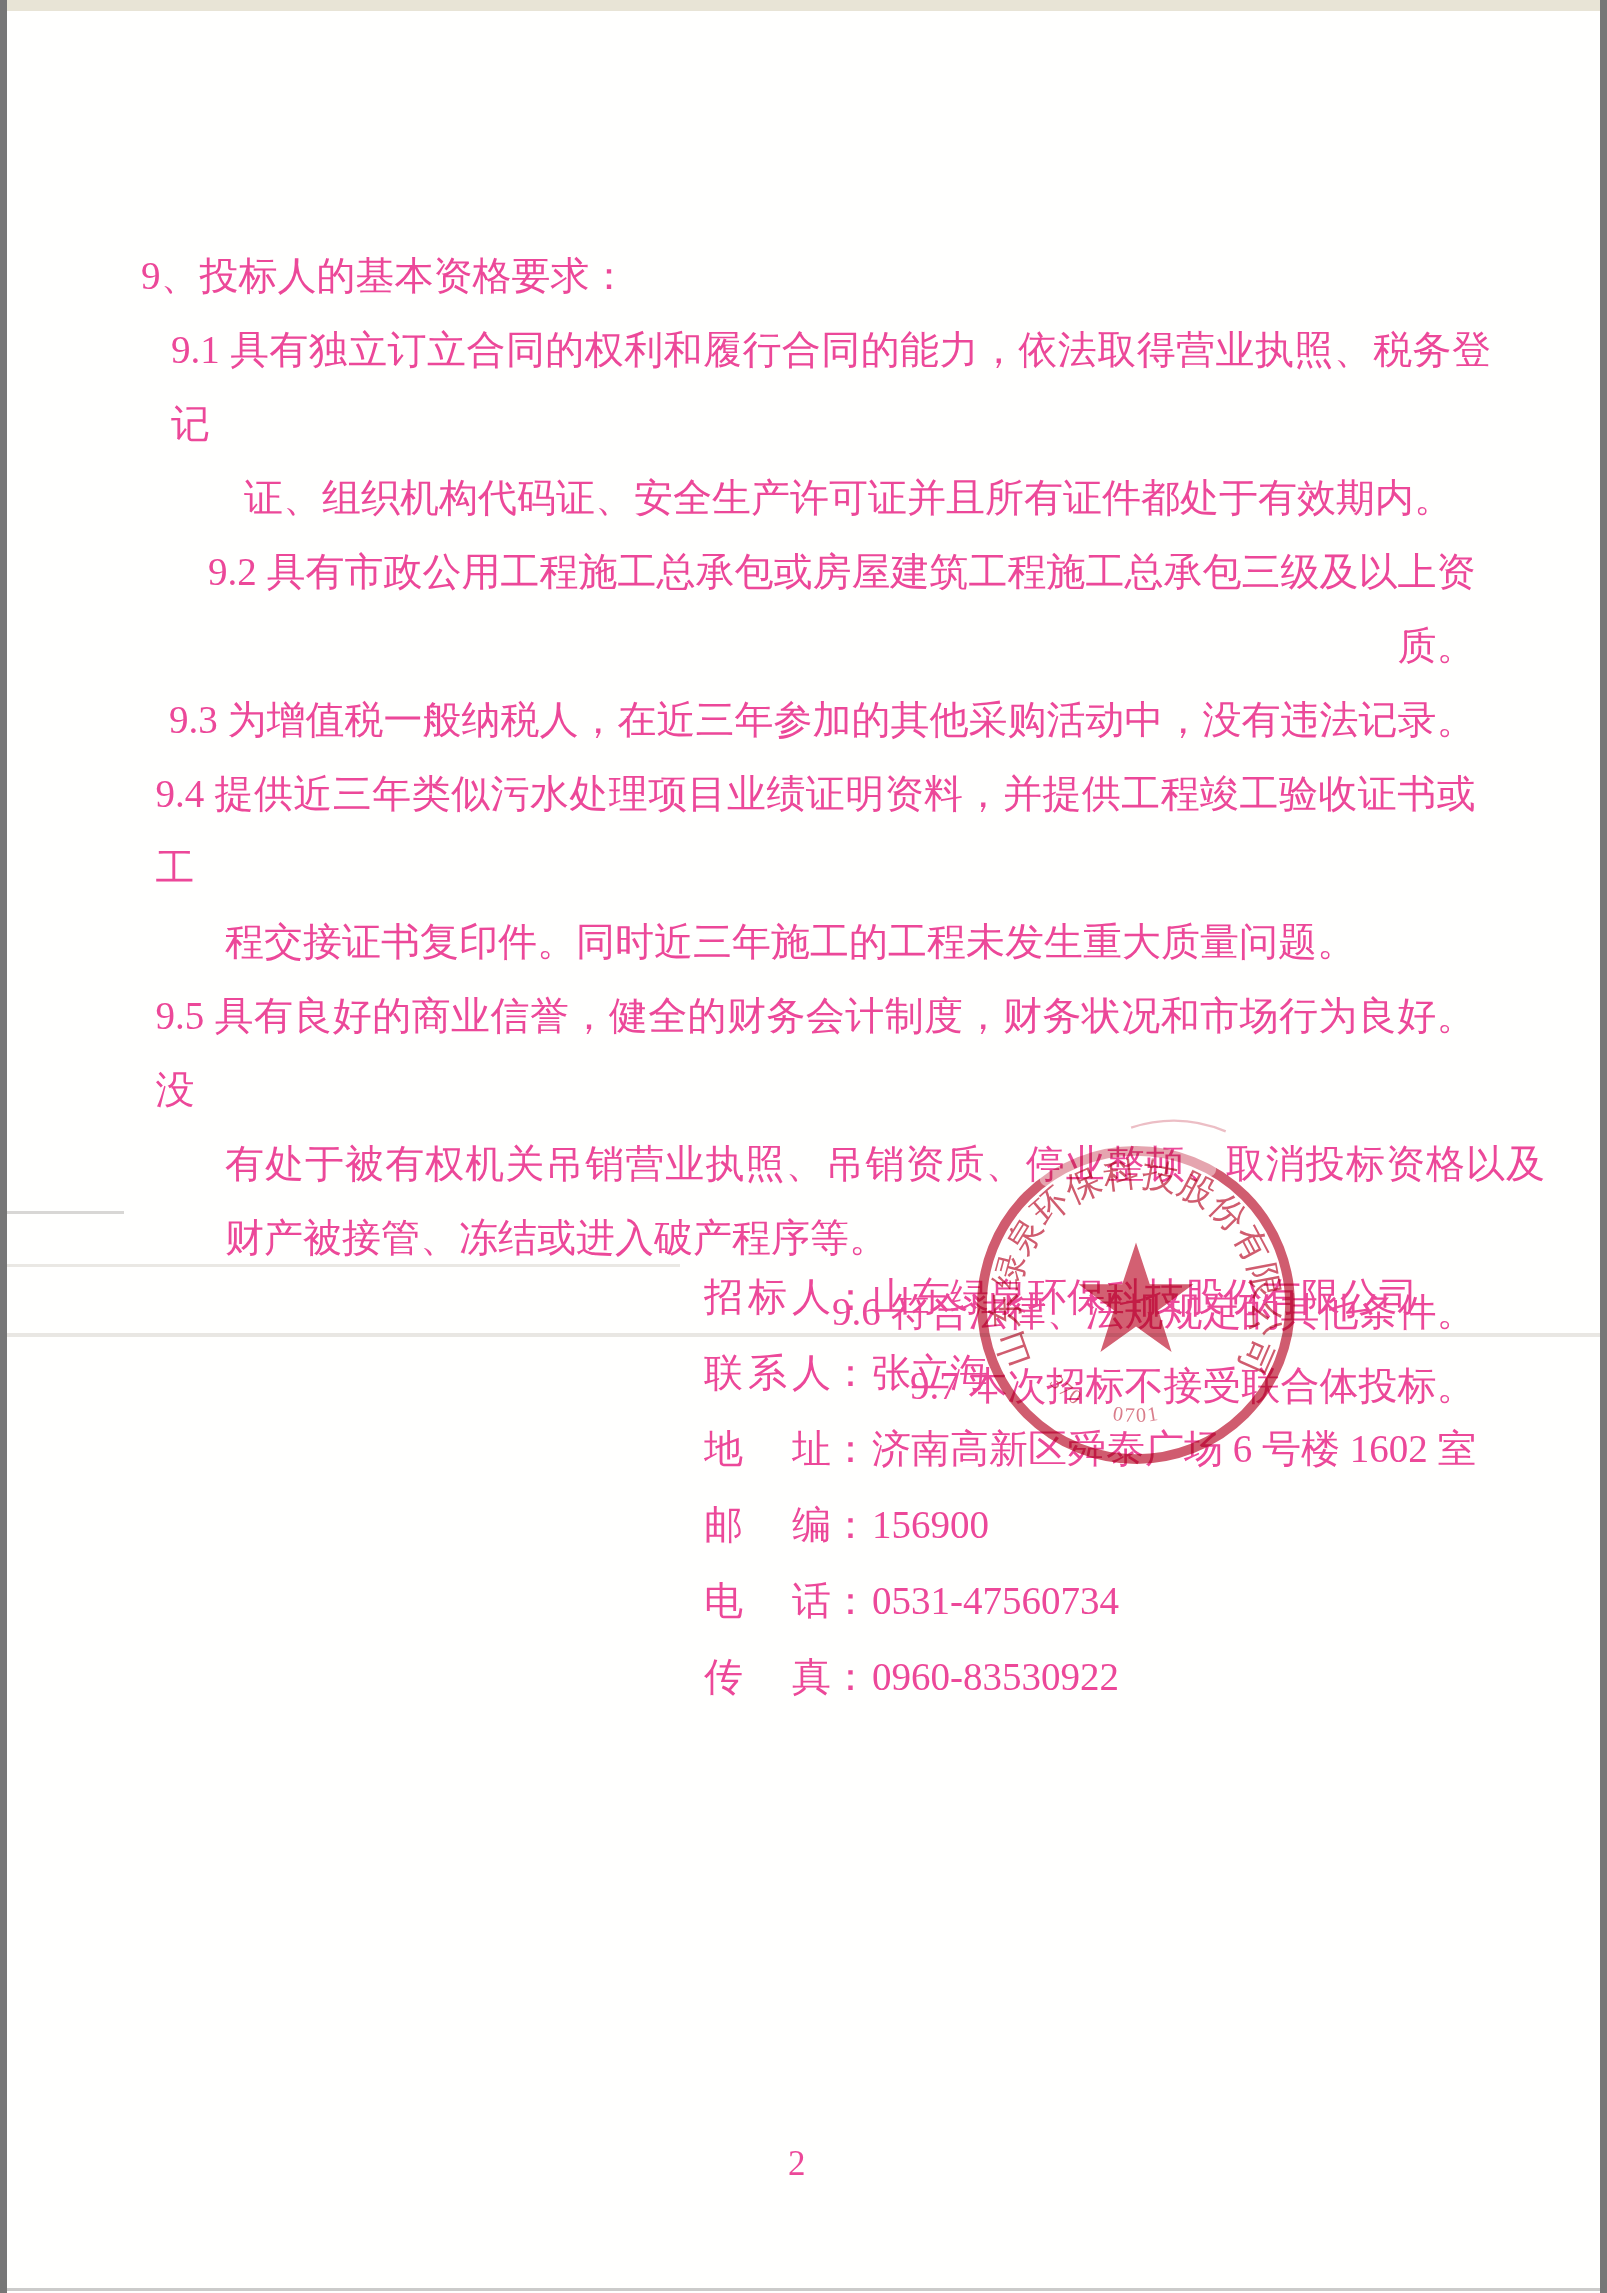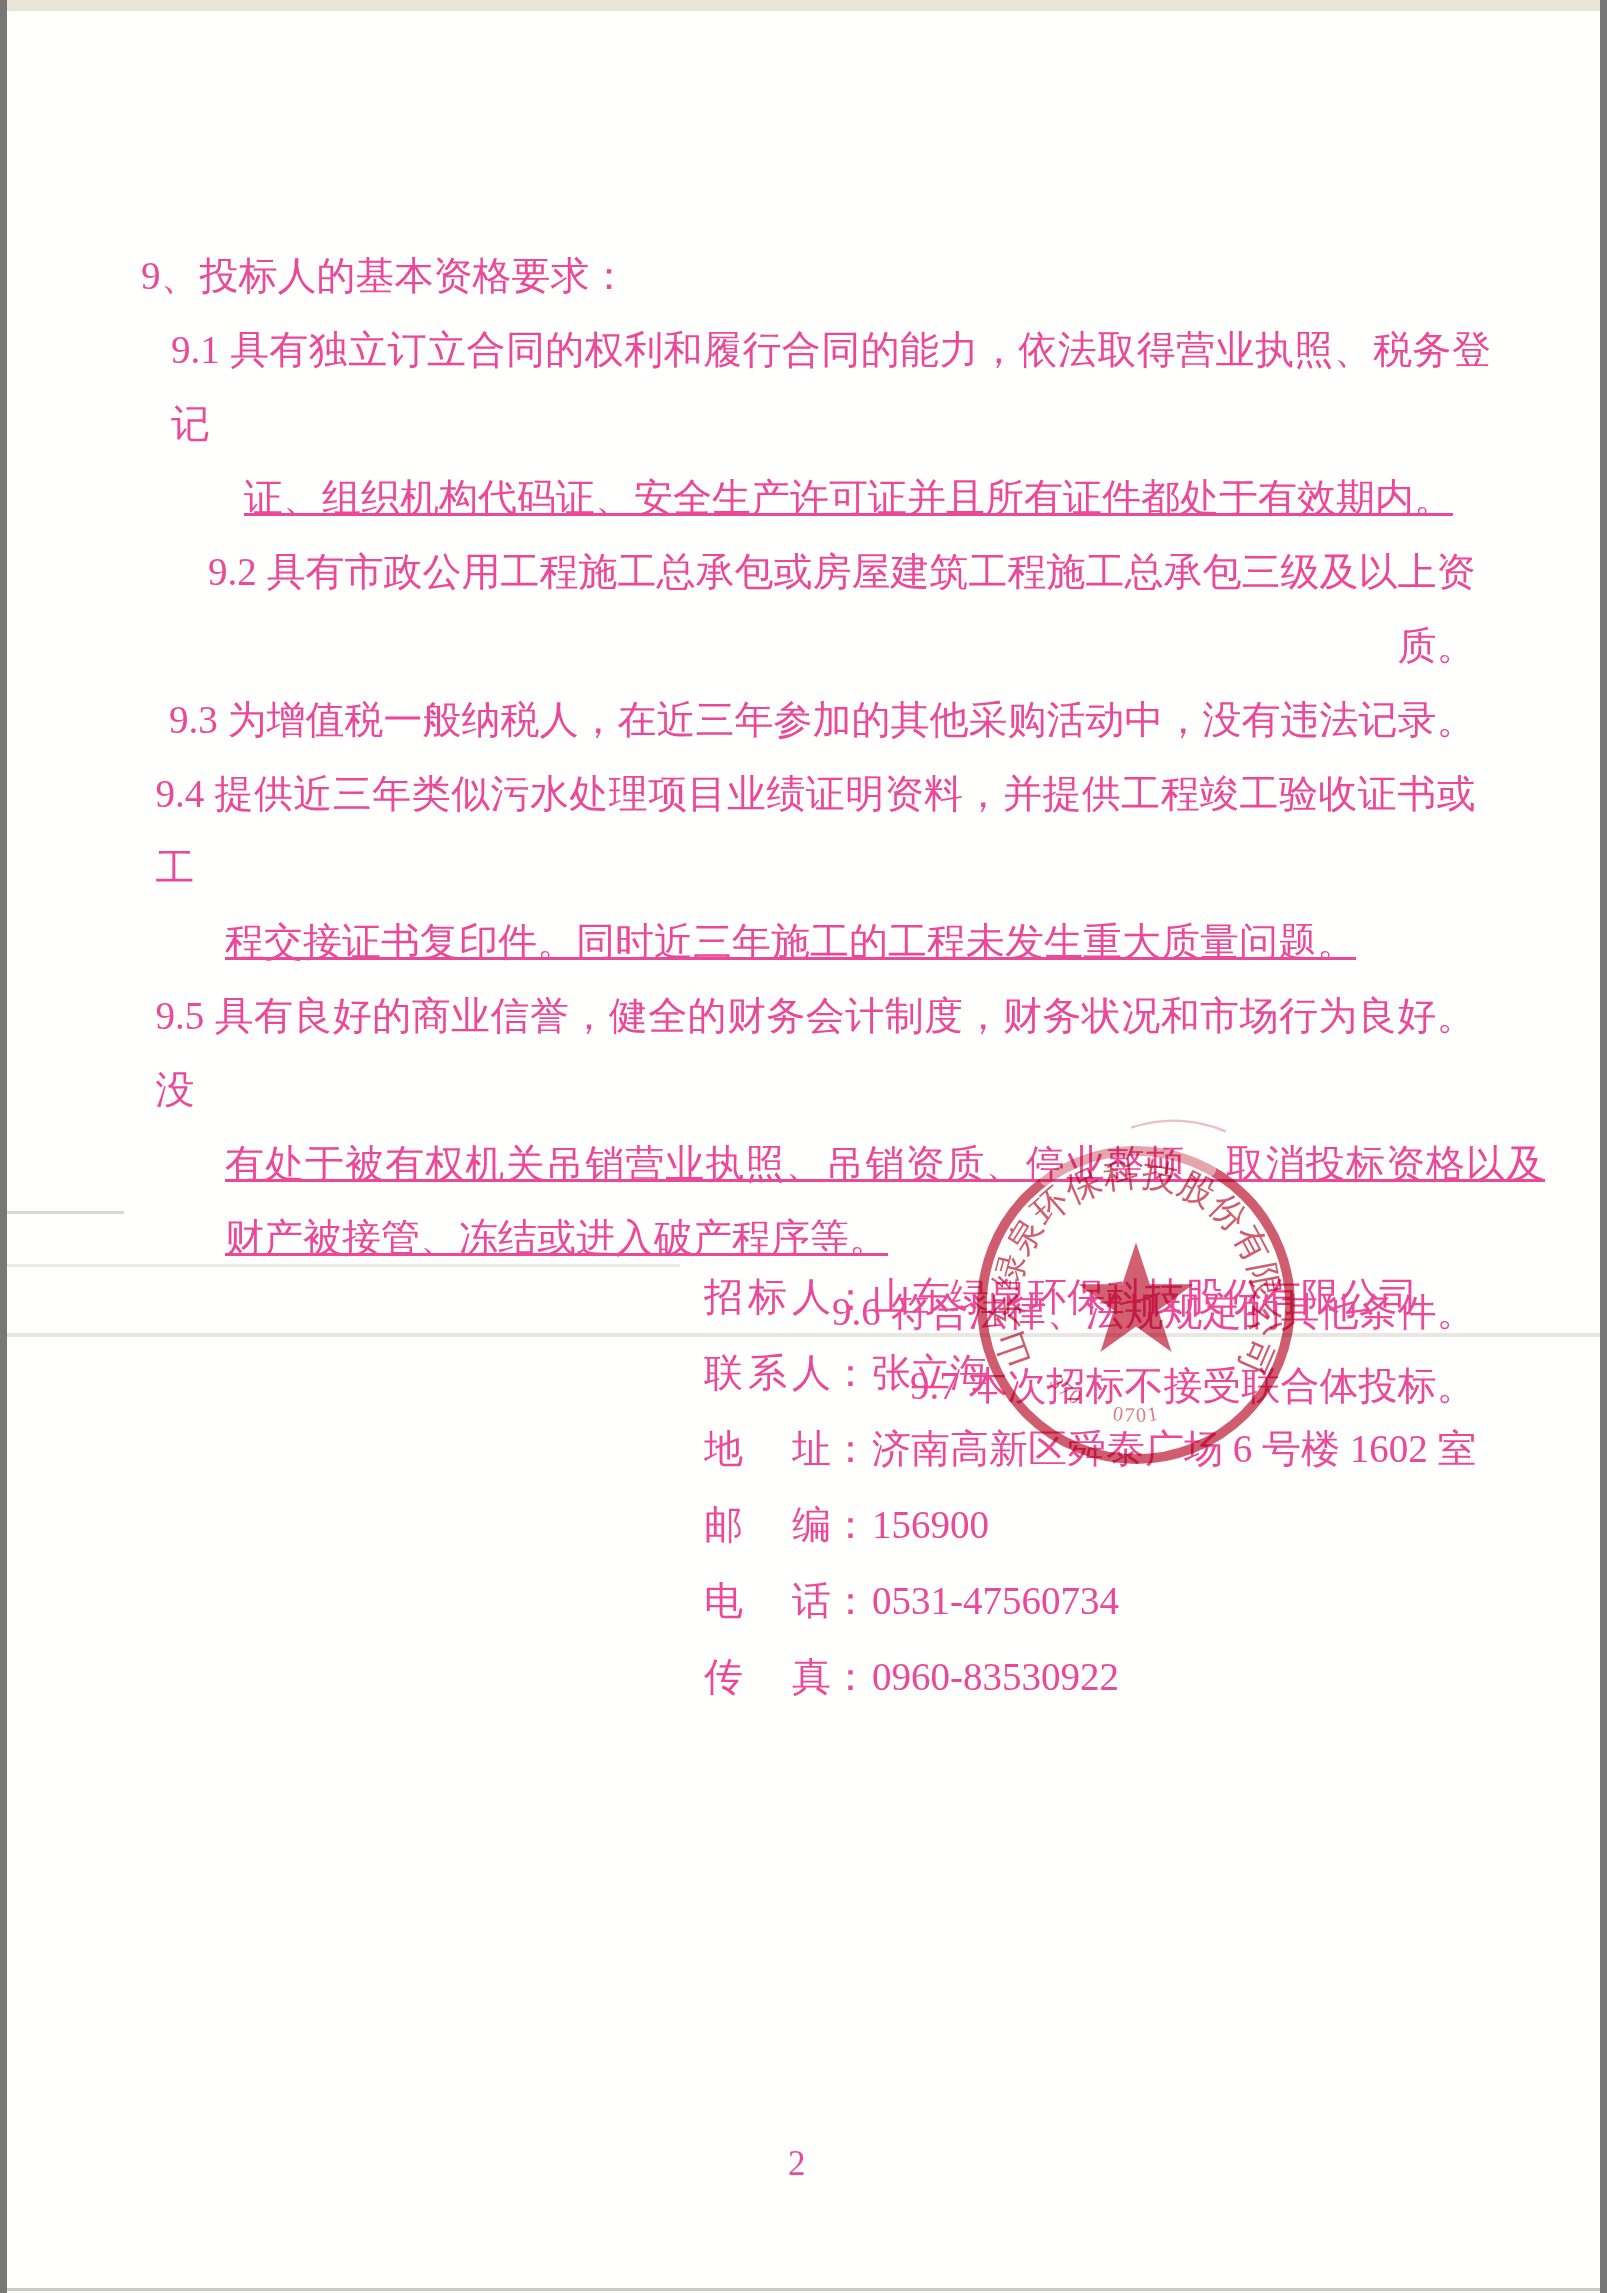--- a/index.html
+++ b/index.html
@@ -21,23 +21,23 @@
   .band-3{position:absolute;left:0;top:1211px;width:117px;height:2.9px;background:#a9a7a3;opacity:.45;}
 
   
   .body-text{
     position:absolute;left:134px;top:239px;width:1320px;
     font-size:39px;line-height:74px;white-space:pre-wrap;
   }
   .line{width:100%;}
   .ind-h{padding-left:0;}
   .ind-n1{padding-left:30px;}
-  .ind-c1{padding-left:103px;text-decoration:underline;}
+  .ind-c1{padding-left:103px;}
   .ind-n{padding-left:14.6px;text-align:right;}
-  .ind-c{padding-left:84px;text-decoration:underline;}
+  .ind-c{padding-left:84px;}
   .just{text-align:justify;text-align-last:justify;}
 
   
   .contact{position:absolute;left:697px;top:1259px;font-size:39px;}
   .crow{height:76px;line-height:76px;white-space:nowrap;}
   .clabel{display:inline-flex;justify-content:space-between;width:127px;vertical-align:top;}
   .ccolon{display:inline-block;vertical-align:top;}
   .cvalue{display:inline-block;vertical-align:top;margin-left:2px;}
 
   

